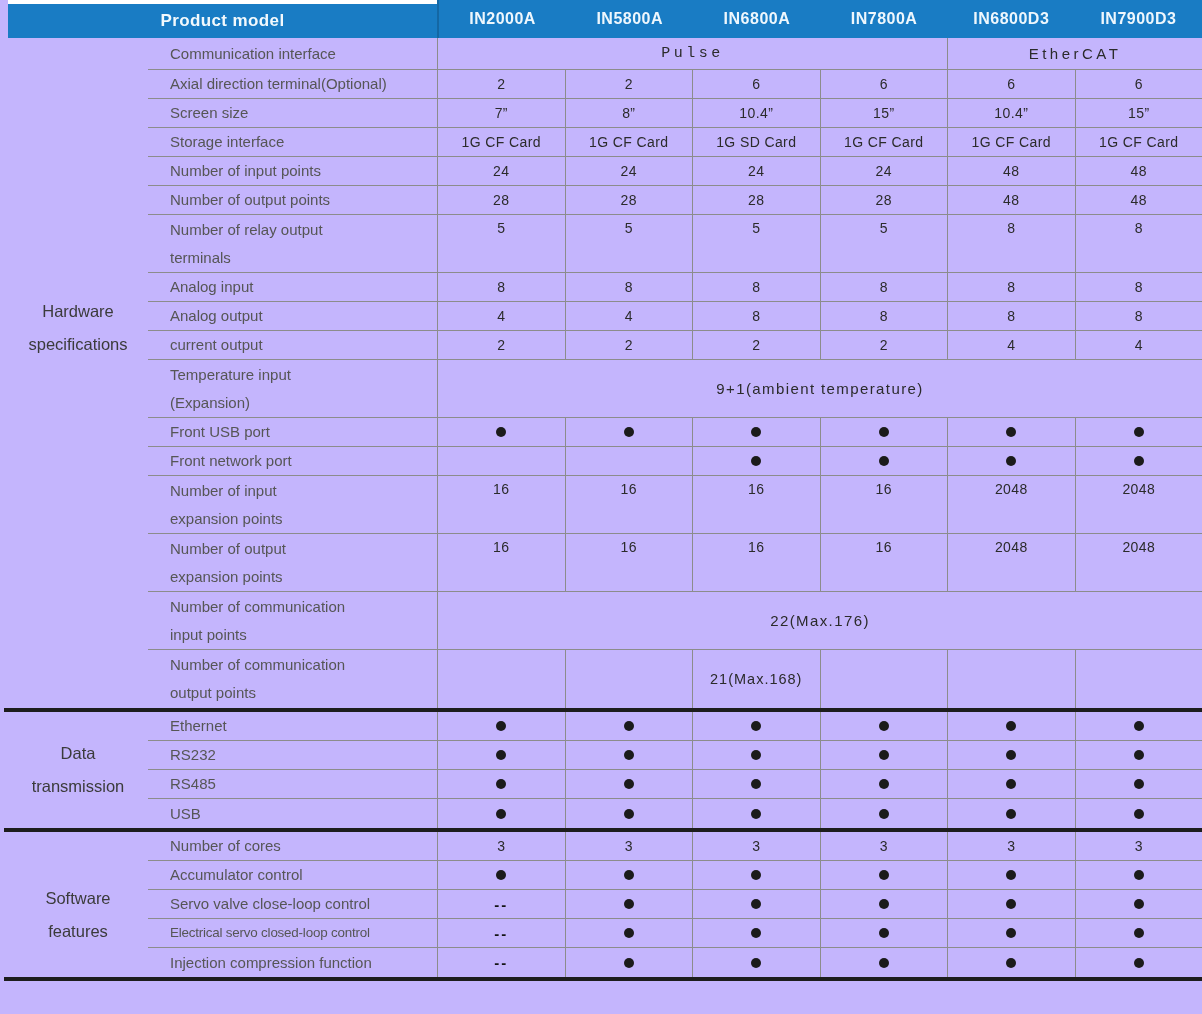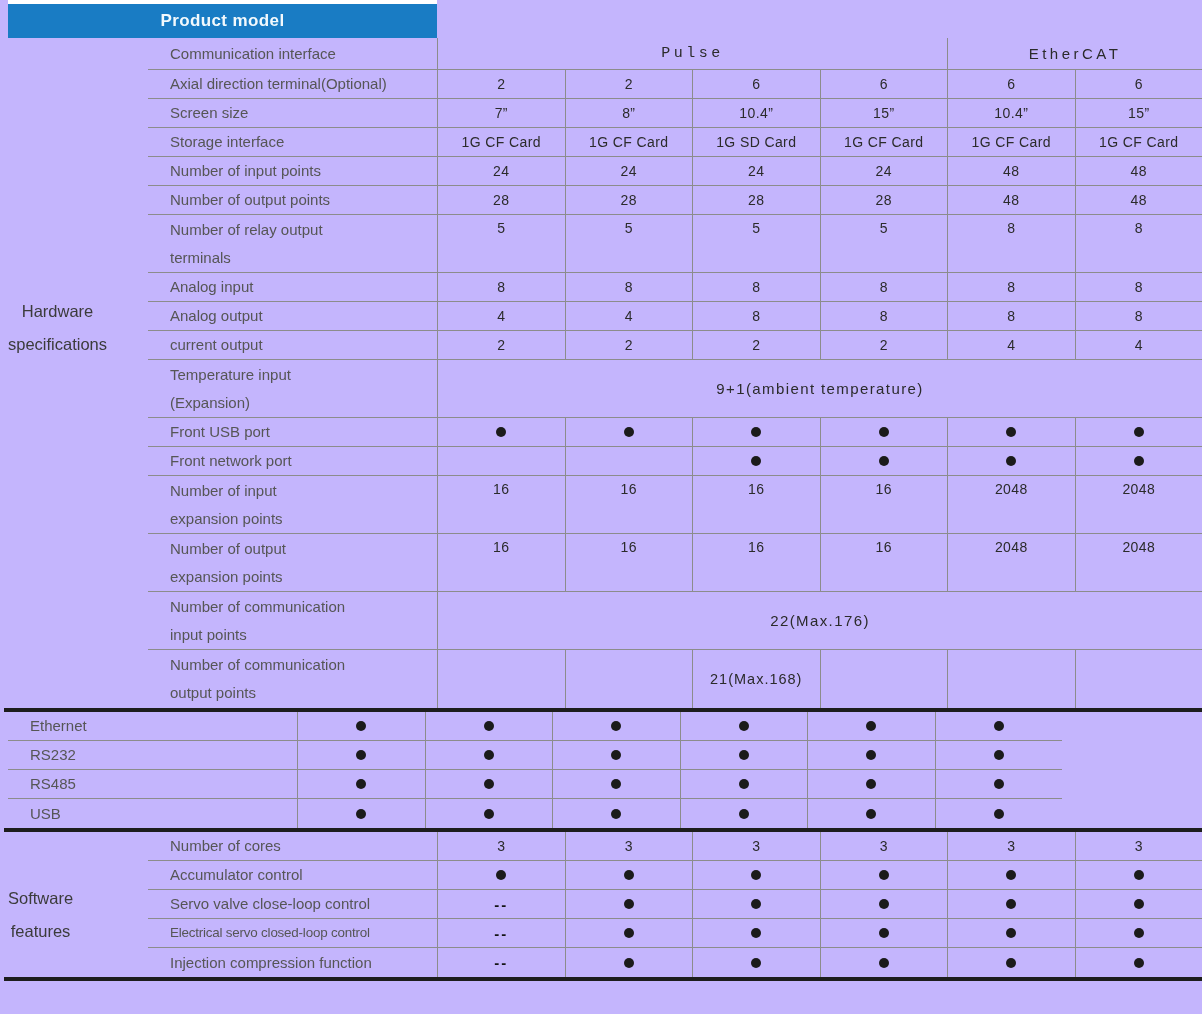--- a/index.html
+++ b/index.html
@@ -15,21 +15,21 @@
   }
   .models-wrap { width:765px; display:flex; background:#197cc4; box-sizing:border-box; border-left:2px solid #1467a4; }
   .model-cell {
     flex:1 1 0; display:flex; align-items:center; justify-content:center;
     color:#eef7fd; font-size:16px; font-weight:600; letter-spacing:.5px;
   }
 
   
   #sections { margin-left:8px; width:1194px; }
   .section { display:flex; }
-  .group-col { width:140px; display:flex; align-items:center; justify-content:flex-start; }
+  .group-col { width:140px; display:flex; align-items:center; justify-content:center; }
   .group-label { text-align:center; color:#3b3b3b; font-size:16.5px; line-height:33px; }
   .sec-0 .group-label { transform:translateY(-45px); }
   .sec-2 .group-label { transform:translateY(10px); }
   .rows-col { width:1054px; }
 
   .row { display:flex; box-sizing:border-box; border-bottom:1px solid #8c8c8c; }
   .row.last { border-bottom:none; }
   .h-s { height:29px; }
   .h-c { height:32px; }
   .h-d { height:58px; }
@@ -60,20 +60,28 @@
   .ls { letter-spacing:1px; font-size:14.5px; }
 
   .thick { height:4px; background:#1d1d1d; margin-left:-4px; width:1198px; }
 </style>
 </head>
 <body>
 
 <div class="page">
   <div class="header-row">
     <div class="pm-cell">Product model</div>
+    <div class="models-wrap">
+        <div class="model-cell">IN2000A</div>
+        <div class="model-cell">IN5800A</div>
+        <div class="model-cell">IN6800A</div>
+        <div class="model-cell">IN7800A</div>
+        <div class="model-cell">IN6800D3</div>
+        <div class="model-cell">IN7900D3</div>
+      </div>
   </div>
   <div id="sections">
       <div class="section sec-0">
         <div class="group-col">
           <div class="group-label">
             <div>Hardware</div>
             <div>specifications</div>
           </div>
         </div>
         <div class="rows-col">
@@ -449,20 +457,26 @@
               </div>
               <div class="cell w1"></div>
               <div class="cell w1"></div>
               <div class="cell w1"></div>
             </div>
           </div>
         </div>
       </div>
       <div class="thick"></div>
       <div class="section sec-1">
+        <div class="group-col">
+          <div class="group-label">
+            <div>Data</div>
+            <div>transmission</div>
+          </div>
+        </div>
         <div class="rows-col">
           <div class="row h-s">
             <div class="label-cell">
               <div class="ln">Ethernet</div>
             </div>
             <div class="data-wrap">
               <div class="cell w1">
                 <div class="dot"></div>
               </div>
               <div class="cell w1">

